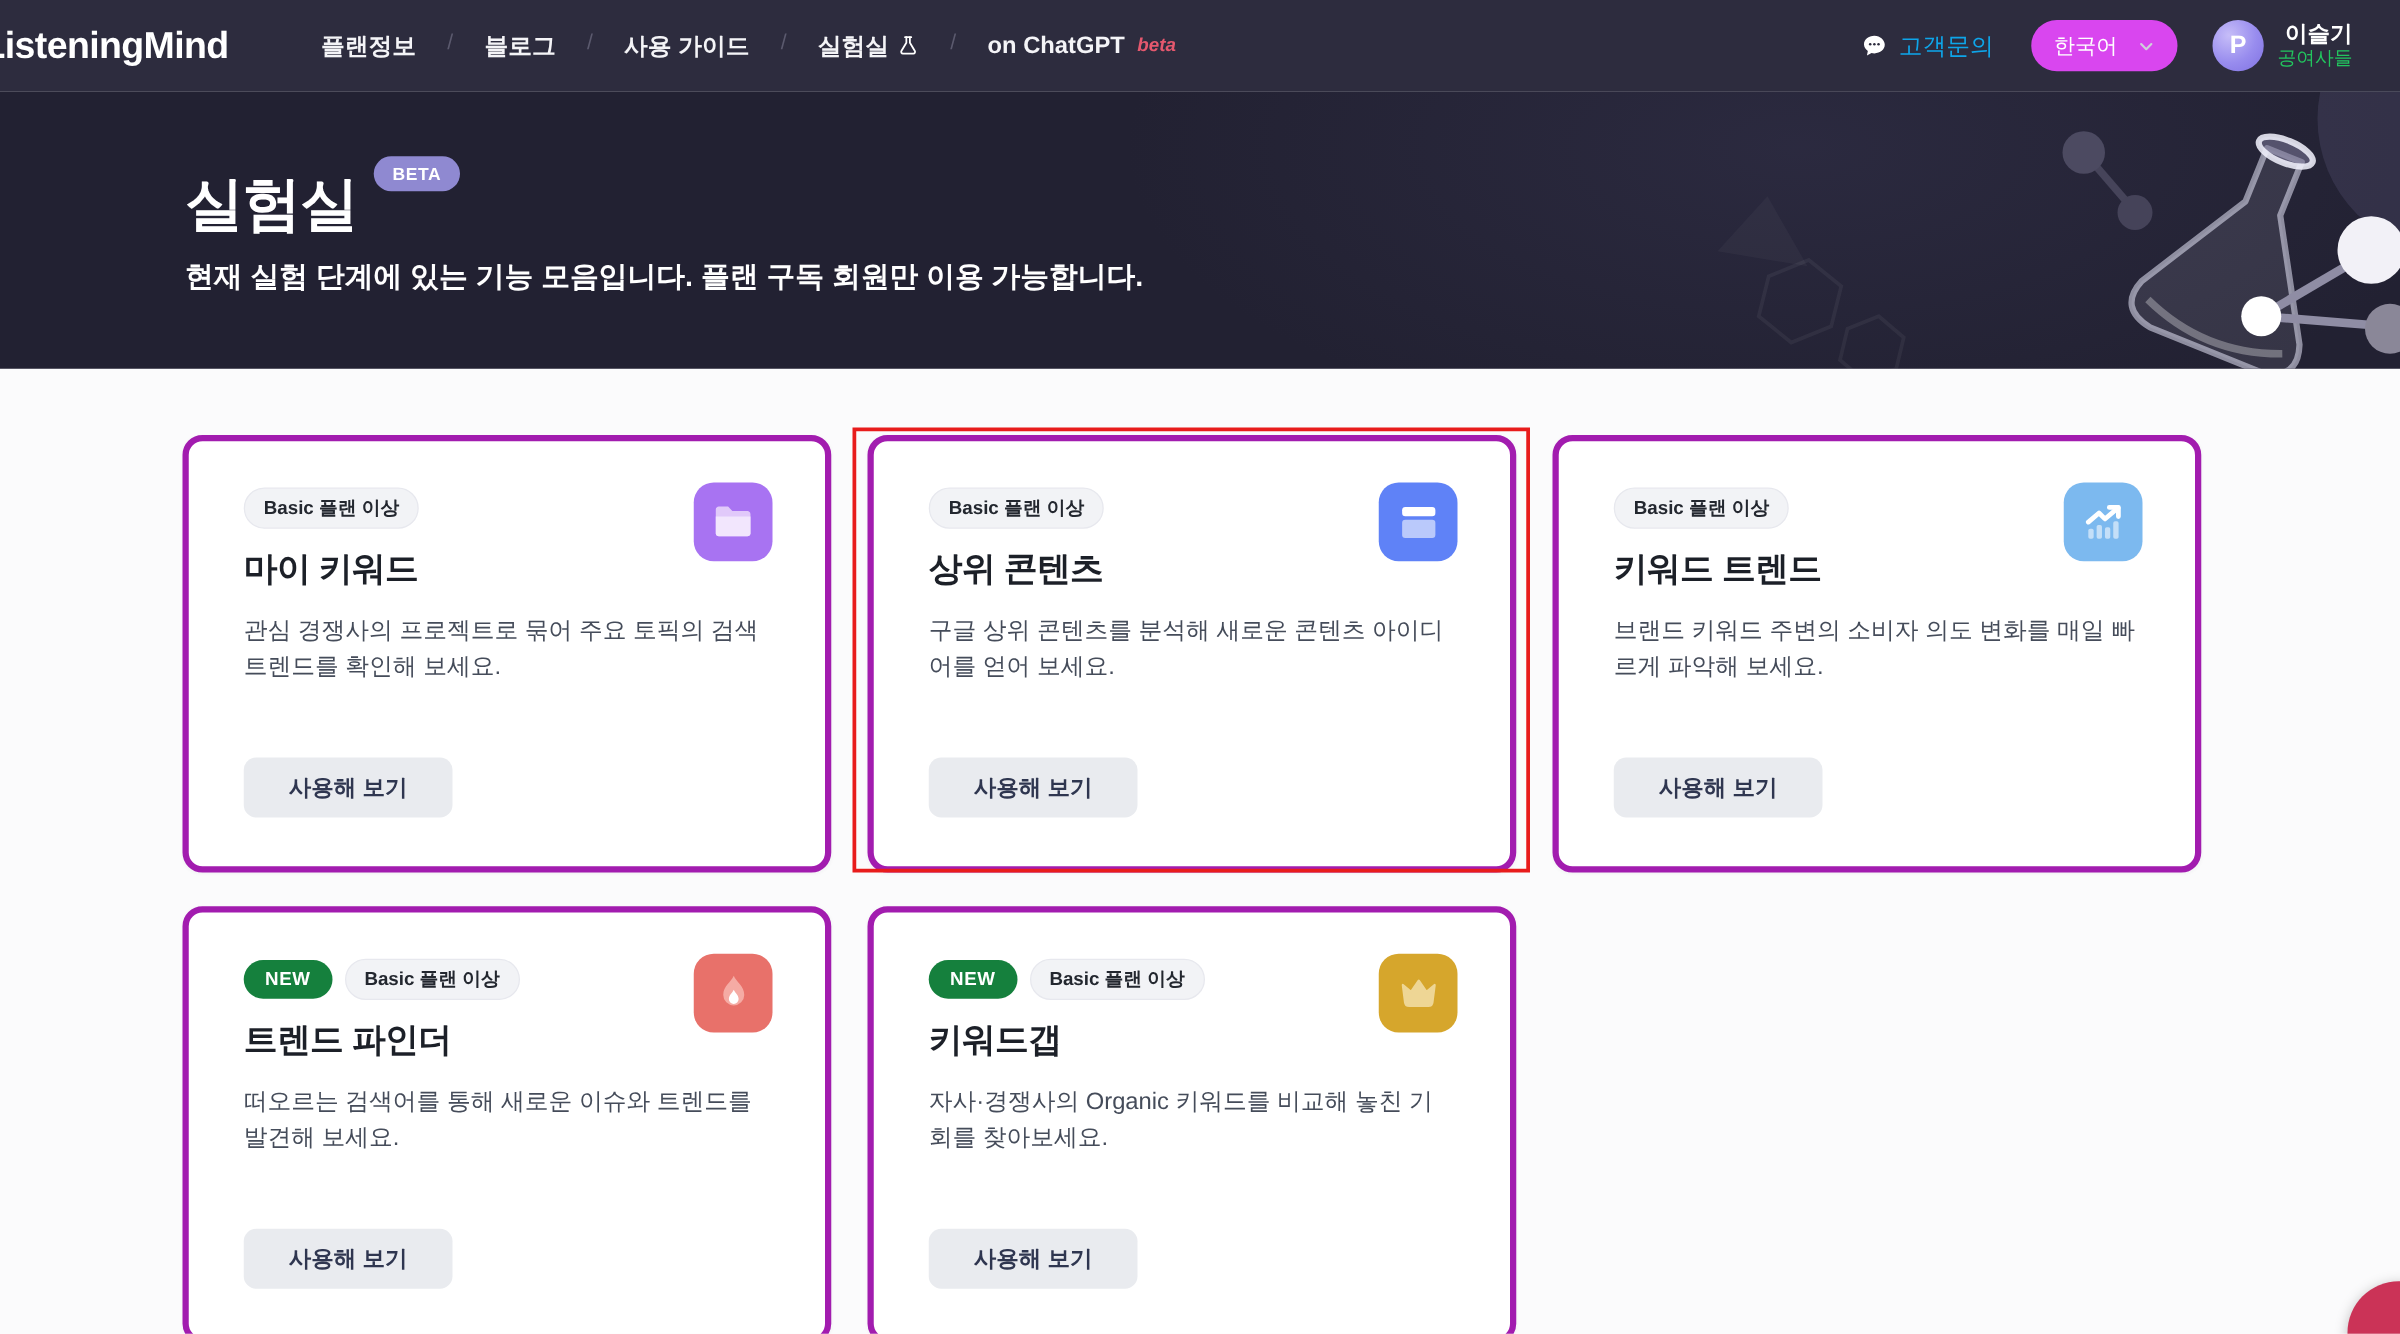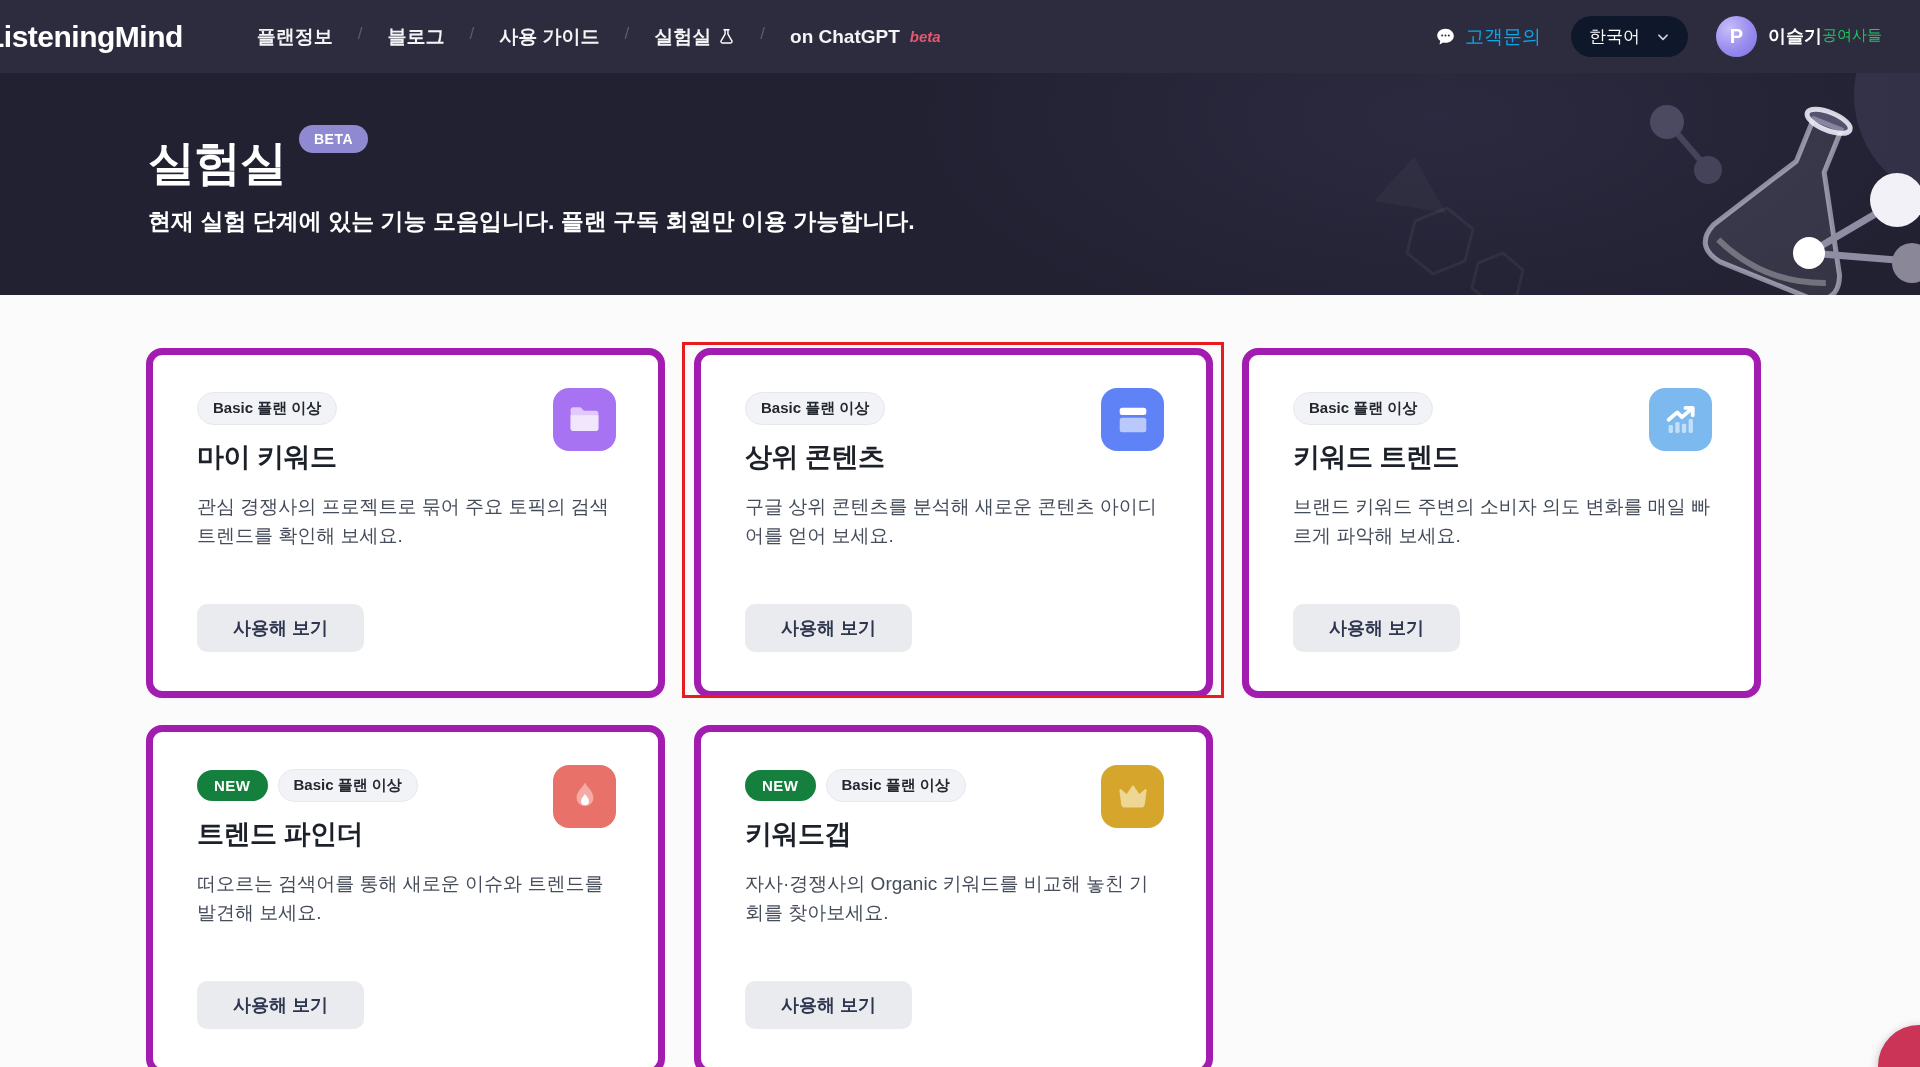--- a/index.html
+++ b/index.html
@@ -23,31 +23,31 @@
     color:#f4f4f7; font-size:19px; font-weight:700; white-space:nowrap;
     display:flex; align-items:center; gap:7px; cursor:pointer;
   }
   .nav-sep { color:#5b5a6e; font-size:17px; font-weight:400; }
   .beta-suffix { color:#e5586e; font-size:15px; font-style:italic; font-weight:700; margin-left:3px; }
 
   .header-right { margin-left:auto; display:flex; align-items:center; }
   .contact { display:flex; align-items:center; gap:9px; color:#0ea5e9; font-size:19px; font-weight:500; cursor:pointer; }
   .lang-pill {
     margin-left:30px; height:41px; padding:0 18px; border-radius:21px;
-    background:#0f172a; display:flex; align-items:center; gap:16px; cursor:pointer;
+    background:#d946ef; display:flex; align-items:center; gap:16px; cursor:pointer;
   }
   .lang-pill span { color:#fff; font-size:17px; font-weight:500; }
   .user { margin-left:28px; display:flex; align-items:center; gap:11px; cursor:pointer; }
   .avatar {
     width:41px; height:41px; border-radius:50%;
     background:radial-gradient(circle at 32% 30%, #c6bdf8 0%, #988cee 55%, #7f71e2 100%);
     display:flex; align-items:center; justify-content:center;
     color:#fff; font-weight:800; font-size:20px;
   }
-  .user-meta { display:flex; flex-direction:row; line-height:1.2;text-align:right; }
+  .user-meta { display:flex; flex-direction:column; line-height:1.2;text-align:right; }
   .user-name { color:#fff; font-size:18px; font-weight:800; }
   .user-org { color:#22c55e; font-size:15px; font-weight:500; }
 
   
   .hero {
     height:222px; background:#222132; position:relative; overflow:hidden;
     padding:64px 0 0 148px;
   }
   .hero::before{
     content:""; position:absolute; inset:0;
@@ -62,21 +62,21 @@
   }
   .hero-subtitle { position:relative; z-index:1; margin-top:17px; color:#fff; font-size:23px; font-weight:700; }
   .hero-art { position:absolute; top:0; right:0; width:560px; height:222px; }
 
   
   .content { padding:53px 0 0 146px; }
   .cards-grid {
     display:grid; grid-template-columns:repeat(3,519px); gap:27px 29px; width:1615px;
   }
   .card {
-    position:relative; background:#fff; border:7px solid #a21caf; border-radius:16px;
+    position:relative; background:#fff; border:5px solid #a21caf; border-radius:16px;
     height:350px; padding:37px 44px 39px; display:flex; flex-direction:column;
     box-shadow:0 1px 3px rgba(30,30,60,0.04); cursor:pointer;
   }
   .badge-row { display:flex; align-items:center; gap:10px; }
   .plan-badge {
     background:#f2f3f6; border:1px solid #e7e8ee; color:#23272f;
     font-size:15px; font-weight:700; padding:6px 15px; border-radius:17px; white-space:nowrap;
   }
   .new-badge {
     background:#15803d; color:#fff; font-size:15px; font-weight:800;

